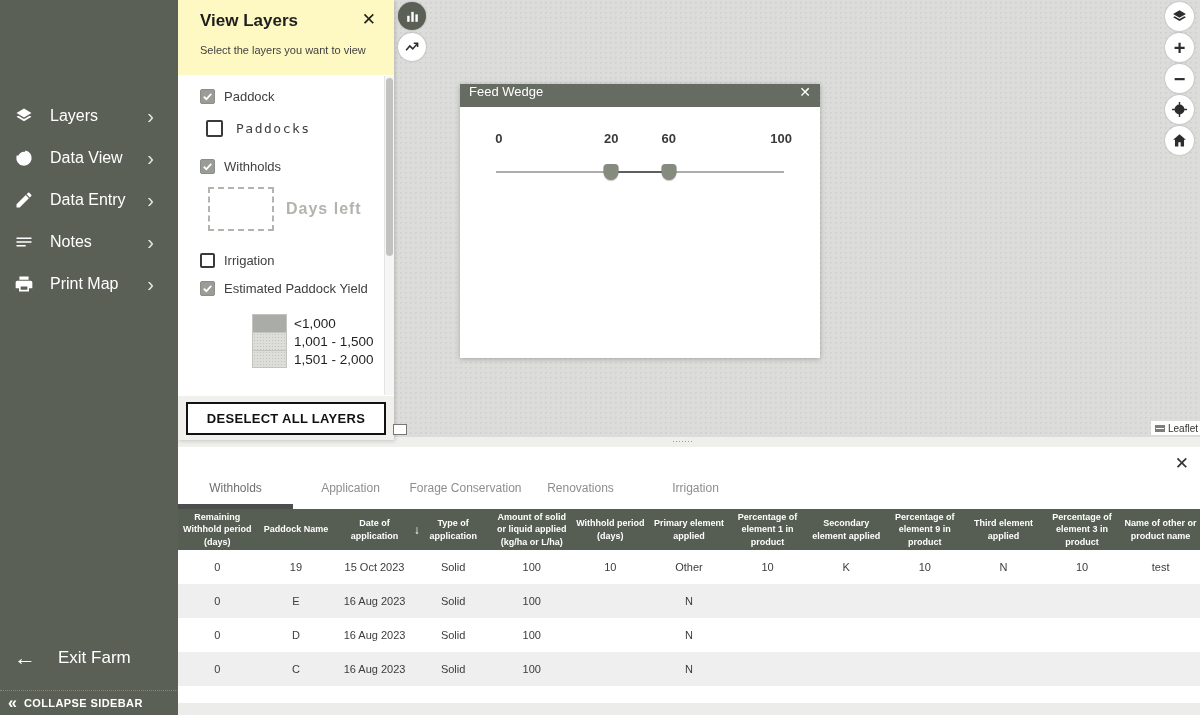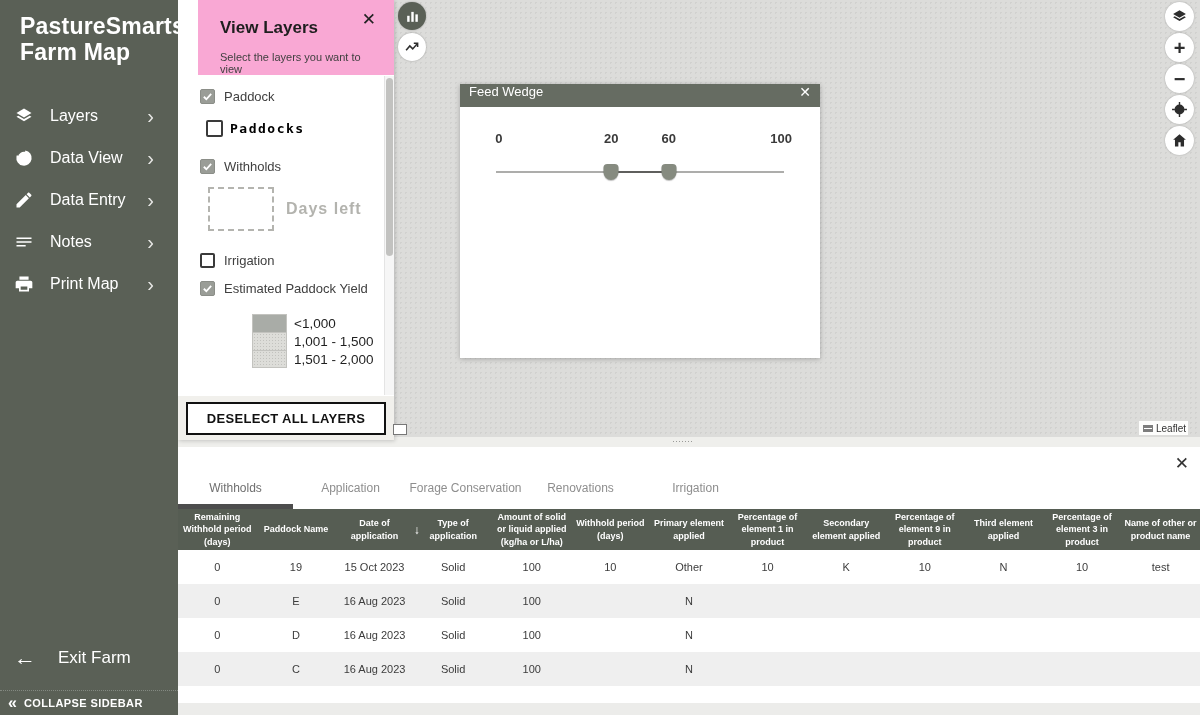--- a/index.html
+++ b/index.html
@@ -31,41 +31,41 @@
   .map-ctl { width:29px; height:29px; border-radius:50%; background:#fff; border:none; margin-bottom:2px;
              display:flex; align-items:center; justify-content:center; color:#2d2d2d; cursor:pointer;
              box-shadow:0 0 2px rgba(0,0,0,.25); font-size:20px; font-weight:bold; }
   .map-ctl svg { width:17px; height:17px; fill:currentColor; }
   .chart-btn { position:absolute; width:28px; height:28px; border-radius:50%; border:none; cursor:pointer;
                display:flex; align-items:center; justify-content:center; box-shadow:0 0 2px rgba(0,0,0,.3); }
   .chart-btn svg { width:17px; height:17px; }
   #btn-barchart { left:220px; top:2px; background:#5a6056; color:#fff; }
   #btn-barchart svg { fill:#fff; }
   #btn-trend { left:220px; top:33px; background:#fff; color:#2d2d2d; }
-  #attribution { position:absolute; right:12px; bottom:2px; height:14px; background:rgba(255,255,255,.92);
+  #attribution { position:absolute; right:0; bottom:2px; height:14px; background:rgba(255,255,255,.92);
                  font-size:10px; color:#333; display:flex; align-items:center; padding:0 2px 0 4px; white-space:nowrap; }
   .leaflet-flag { display:inline-block; width:10px; height:7px; background:linear-gradient(#7d7d7d 33%, #fff 33%, #fff 66%, #7d7d7d 66%); border:1px solid #7d7d7d; margin-right:3px; }
 
   
   #layers-panel { position:absolute; left:178px; top:0; width:216px; height:440px; background:#fff; z-index:20;
                   box-shadow:1px 1px 4px rgba(0,0,0,.18); }
-  .lp-header { height:75px; background:#f9a8d4; padding:18px 14px 0 22px; position:relative;margin-left:20px; }
+  .lp-header { height:75px; background:#fef9c3; padding:11px 14px 0 22px; position:relative; }
   .lp-title { font-size:17px; font-weight:bold; color:#1e1e1e; }
   .lp-close { position:absolute; right:18px; top:9px; font-size:17px; color:#222; cursor:pointer; }
   .lp-subtitle { margin-top:13px; font-size:11px; color:#3f3f3f; }
   .lp-list { position:absolute; top:75px; bottom:44px; left:0; right:0; background:#fff; padding:14px 0 0 22px; overflow:hidden; }
   .layer-row { display:flex; align-items:center; margin-bottom:13px; }
   .cbx { width:15px; height:15px; flex:0 0 15px; display:flex; align-items:center; justify-content:center; cursor:pointer; }
   .cbx.checked { background:#9a9d97; border:1px solid #8b8e88; border-radius:2px; }
   .cbx.checked svg { width:11px; height:11px; }
   .cbx.unchecked { background:#fff; border:2px solid #3a3a3a; border-radius:2px; }
   .layer-label { font-size:13px; color:#404040; margin-left:9px; }
   .layer-row.sub { margin:16px 0 22px 6px; }
   .layer-row.sub .cbx { width:17px; height:17px; flex:0 0 17px; }
-  .layer-row.sub .layer-label { font-family:"DejaVu Sans Mono", monospace; font-weight:bold; letter-spacing:1.5px; color:#000000; font-size:13px; margin-left:7px; }
+  .layer-row.sub .layer-label { font-family:"DejaVu Sans Mono", monospace; font-weight:normal; letter-spacing:1.5px; color:#404040; font-size:13px; margin-left:13px; }
   #daysleft-preview { display:flex; align-items:center; margin:6px 0 22px 8px; }
   .daysleft-box { width:66px; height:44px; border:2px dashed #b4b4af; }
   .daysleft-label { font-size:16px; font-weight:bold; color:#b3b3ae; letter-spacing:1px; margin-left:12px; }
   #yield-legend { margin:18px 0 0 10px; }
   .legend-row { display:flex; align-items:center; height:18px;padding-left:42px; }
   .legend-swatch { width:35px; height:18px; border:1px solid #c3c3bf; border-bottom:none; }
   .legend-row:last-child .legend-swatch { border-bottom:1px solid #c3c3bf; }
   .legend-swatch.solid { background:#a9aca7; }
   .legend-swatch.dotted { background-color:#ddddd9; background-image:radial-gradient(#c2c2be .8px, transparent .8px); background-size:3px 3px; }
   .legend-label { font-size:13.5px; color:#1f1f1f; margin-left:7px; }
@@ -111,24 +111,20 @@
   .td { flex:1 1 0; font-size:11px; color:#3c3c3c; display:flex; align-items:center; justify-content:center; padding:0 2px; }
   #bp-filler { height:15px; background:#fff; }
   #bp-bottom { position:absolute; left:0; bottom:0; width:100%; height:12px; background:#ececea; }
 </style>
 </head>
 <body>
 
 <div id="app">
 
   <aside id="sidebar">
-    <div class="brand">
-      <div>PastureSmarts</div>
-      <div>Farm Map</div>
-    </div>
     <nav id="nav">
         <div class="nav-item">
           <span class="nav-icon"><svg viewBox="0 0 24 24">
               <path d="M12 3 3 8.3l9 5.4 9-5.4z"></path>
               <path d="M5.2 11.6 3 13l9 5.4 9-5.4-2.2-1.4-6.8 4.1z"></path>
             </svg></span>
           <span class="nav-label">Layers</span>
           <span class="nav-chev">›</span>
         </div>
         <div class="nav-item">

